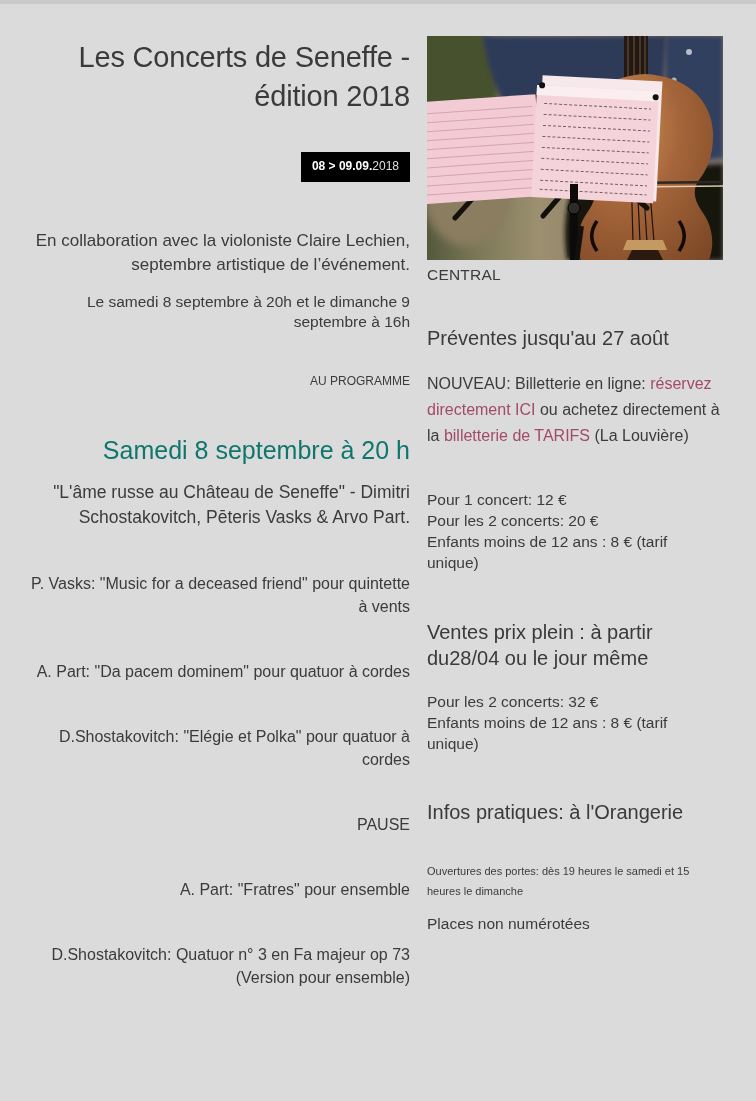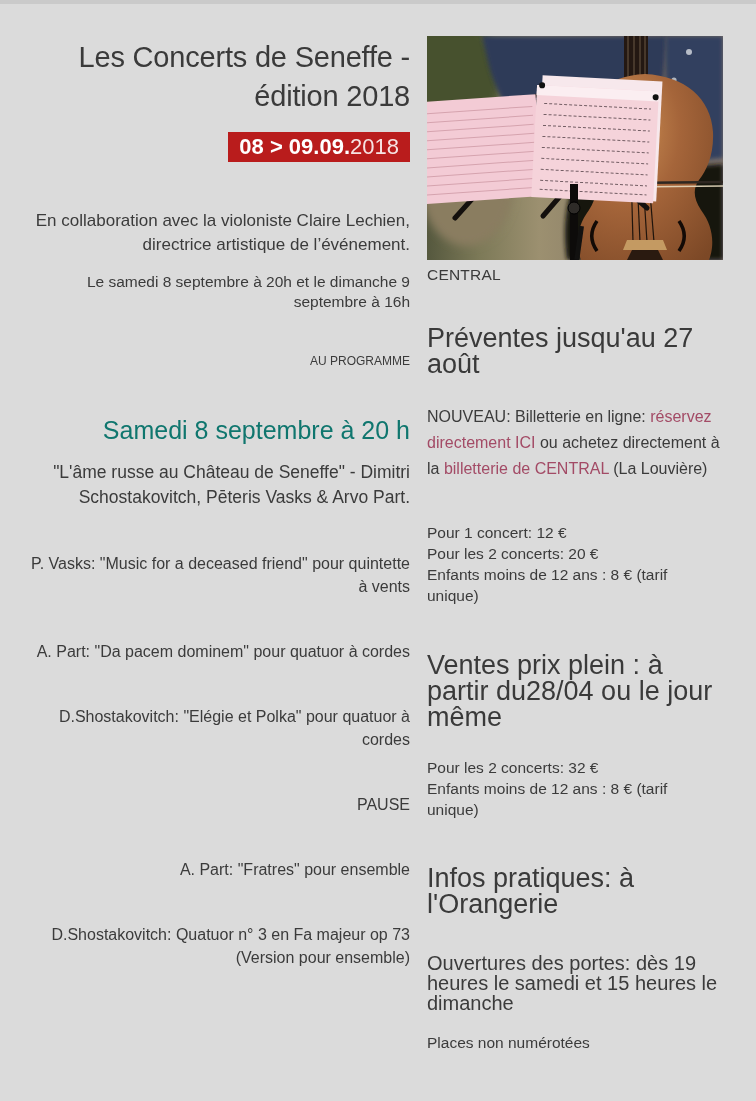--- a/index.html
+++ b/index.html
@@ -10,62 +10,62 @@
     color:#3b3b3b;
     overflow:hidden;
   }
   .top-line{height:4px;background:#cacaca;}
   .wrap{display:flex;padding:29px 0 0 25px;box-sizing:border-box;}
   .col-left{width:385px;margin-right:17px;flex:none;text-align:right;}
   .col-right{width:296px;flex:none;}
 
   
   .title{font-size:29px;line-height:39px;font-weight:400;margin:5px 0 0 0;letter-spacing:-0.2px;color:#3a3a3a;}
-  .badge{display:inline-block;margin-top:16px;background:#b91c1c;color:#ffffff;font-size:22px;line-height:19px;padding:5px 11px 6px 11px;}
+  .badge{display:inline-block;margin-top:36px;background:#000000;color:#ffffff;font-size:12px;line-height:19px;padding:5px 11px 6px 11px;}
   .badge .b{font-weight:700;}
   .badge .y{font-weight:400;opacity:0.88;}
   .intro{font-size:17px;line-height:24.5px;margin:22px 0 0 0;}
   .dates{font-size:15.5px;line-height:20px;margin:14px 0 0 0;}
   .kicker{font-size:12px;line-height:22px;margin:38px 0 0 0;font-weight:400;}
   .h2{font-size:25px;line-height:31px;font-weight:400;margin:43px 0 0 0;color:#0f766e;}
   .subtitle{font-size:17.5px;line-height:25px;margin:14px 0 0 0;white-space:pre-wrap;}
   .pitem{font-size:16px;line-height:23px;margin:42px 0 0 0;}
   .pitem .blk{display:block;}
 
   
   .photo-wrap{width:296px;height:224px;margin-top:3px;overflow:hidden;}
   .photo-wrap svg{display:block;}
   .caption{font-size:15.5px;line-height:19px;margin-top:5px;letter-spacing:0.2px;}
-  .rh{font-size:27px;line-height:26px;font-weight:400;color:#3a3a3a;}
+  .rh{font-size:20px;line-height:26px;font-weight:400;color:#3a3a3a;}
   .rh1{margin-top:41px;}
   .para{font-size:16px;line-height:26px;margin-top:10px;}
   .rlink{color:#a34b66;text-decoration:none;cursor:pointer;}
   .prices{margin-top:40px;}
   .prices2{margin-top:10px;}
   .price-line{font-size:15.5px;line-height:21px;}
   .rh2{margin-top:46px;}
   .rh3{margin-top:45px;}
-  .oline{font-size:20px;line-height:20px;margin-top:36px;}
+  .oline{font-size:11px;line-height:20px;margin-top:36px;}
   .pline{font-size:15.5px;line-height:20px;margin-top:13px;}
 </style>
 </head>
 <body>
 
 <div class="top-line"></div>
 
 <div class="wrap">
 
   <div class="col-left">
     <h1 class="title">Les Concerts de Seneffe - édition 2018</h1>
 
     <div class="badge">
       <span class="b">08 &gt; 09.09.</span><span class="y">2018</span>
     </div>
 
-    <p class="intro"><br><span>En collaboration avec la violoniste Claire Lechien, directrice artistique de l’événement.</span></p>
+    <p class="intro"><br><span>En collaboration avec la violoniste Claire Lechien, septembre artistique de l’événement.</span></p>
 
     <p class="dates">Le samedi 8 septembre à 20h et le dimanche 9 septembre à 16h</p>
 
     <p class="kicker">AU PROGRAMME</p>
 
     <h2 class="h2">Samedi 8 septembre à 20 h</h2>
 
     <p class="subtitle"> "L'âme russe au Château de Seneffe" - Dimitri Schostakovitch, Pēteris Vasks &amp; Arvo Part.</p>
 
     <p class="pitem">P. Vasks: "Music for a deceased friend" pour quintette à vents</p>
@@ -185,21 +185,21 @@
           <circle cx="147" cy="172" r="6" fill="#2e2b28" stroke="#000" stroke-width="1"></circle>
           <rect x="152" y="190" width="5" height="34" fill="#121110" transform="rotate(8 154 190)"></rect>
         </g>
       </svg>
     </div>
 
     <div class="caption">CENTRAL</div>
 
     <h3 class="rh rh1">Préventes jusqu'au 27 août</h3>
 
-    <p class="para"><span>NOUVEAU: Billetterie en ligne: </span><a class="rlink">réservez directement ICI</a><span> ou achetez directement  à la </span><a class="rlink">billetterie de CENTRAL</a><span> (La Louvière)</span></p>
+    <p class="para"><span>NOUVEAU: Billetterie en ligne: </span><a class="rlink">réservez directement ICI</a><span> ou achetez directement  à la </span><a class="rlink">billetterie de TARIFS</a><span> (La Louvière)</span></p>
 
     <div class="prices">
       <div class="price-line">Pour 1 concert: 12 €</div>
       <div class="price-line">Pour les 2 concerts: 20 €</div>
       <div class="price-line">Enfants moins de 12 ans : 8 € (tarif unique)</div>
     </div>
 
     <h3 class="rh rh2">Ventes prix plein : à partir du28/04  ou le jour même</h3>
 
     <div class="prices prices2">

